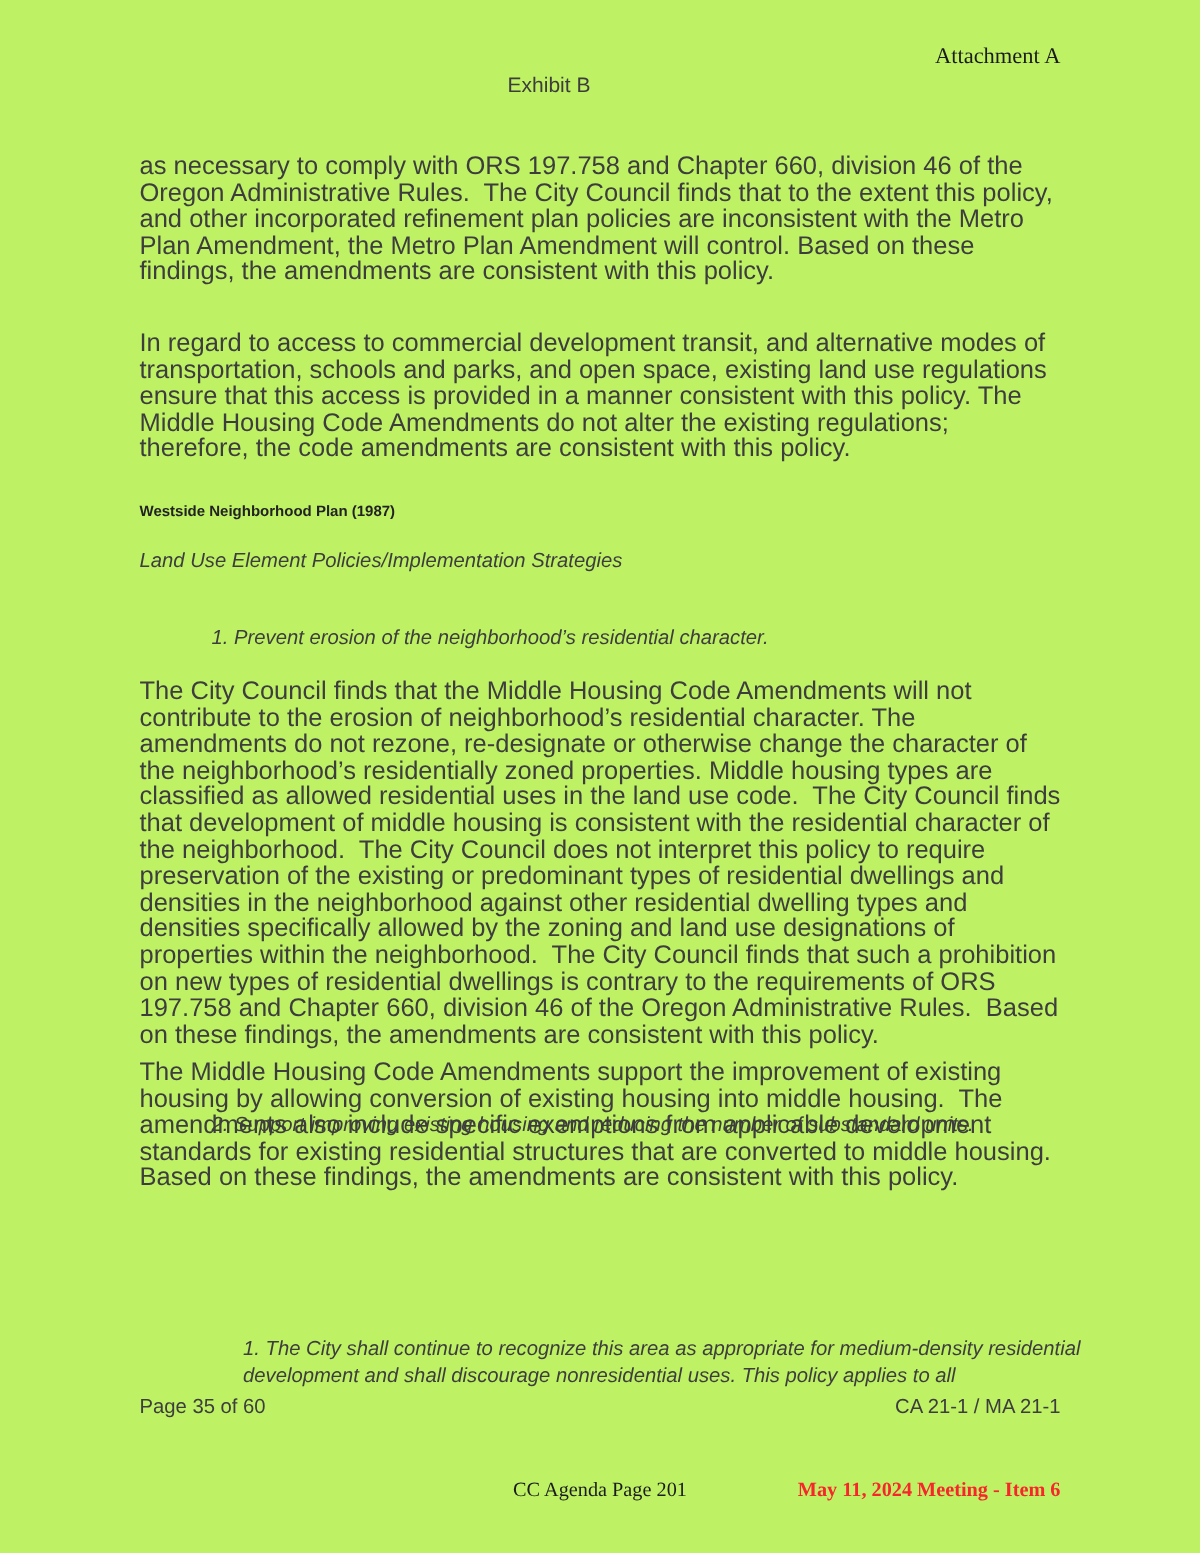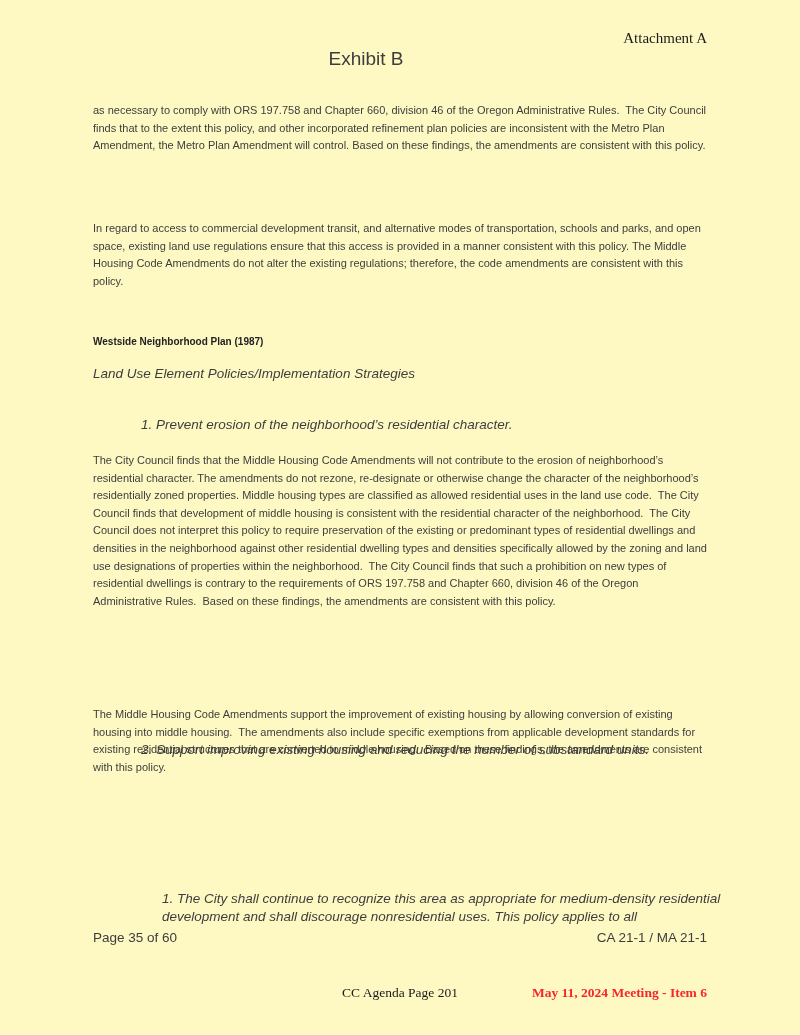--- a/index.html
+++ b/index.html
@@ -1,42 +1,42 @@
 <!DOCTYPE html>
 <html><head>
 <meta charset="utf-8">
 <style>
   * { margin: 0; padding: 0; box-sizing: border-box; }
   html, body { background: #ffffff; }
   .page {
     position: relative;
     width: 800px;
     height: 1035px;
-    background: #fef9c3;
+    background: #bef264;
     font-family: "Liberation Sans", sans-serif;
     color: #3d3d3d;
     overflow: hidden;
     text-decoration: underline;
   }
   .abs { position: absolute; }
   .serif { font-family: "Liberation Serif", serif; color: #1b1b1b; }
   .attachment {
     top: 30px; left: 93px; width: 614px;
     text-align: right;
     font-size: 15px;
   }
   .exhibit {
     top: 48px; left: 0; width: 732px;
     text-align: center;
-    font-size: 19px;
+    font-size: 14px;
     color: #3d3d3d;
   }
   .para {
     left: 93px; width: 614px;
-    font-size: 11px;
+    font-size: 17px;
     line-height: 17.6px;
     white-space: pre-wrap;
   }
   .para1 { top: 102px; }
   .para2 { top: 220px; }
   .heading {
     top: 336px; left: 93px; width: 614px;
     font-size: 10px;
     font-weight: bold;
     color: #222222;

